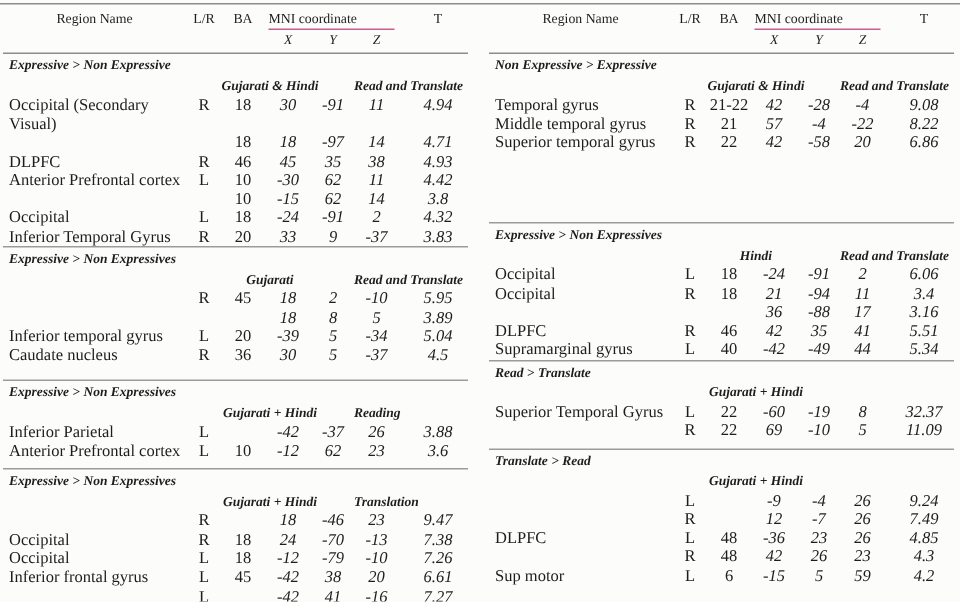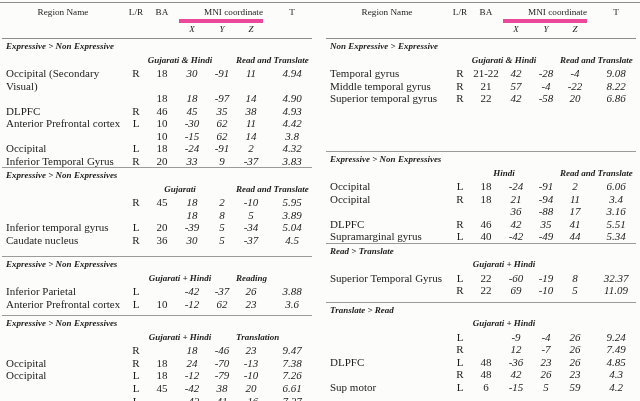--- a/index.html
+++ b/index.html
@@ -18,21 +18,21 @@
     display:grid;
     grid-template-columns:122px 24px 28px 32px 28px 30px 1fr 40px;
   }
   .c{display:block;min-height:1px}
   
   .thead{border-bottom:1px solid #8c8c8c;padding:2px 0 2px}
   .hrow1{line-height:14px}
   .hrow2{line-height:13px}
   .hdr{font-weight:normal;font-size:9.2px;text-align:center}
   .axis{font-style:italic;font-size:9px;text-align:center}
-  .c-mni{grid-column:4/7;text-align:right;border-bottom:4px solid #ec4899;margin:0 3px}
+  .c-mni{grid-column:4/7;text-align:left;border-bottom:1px solid #ec4899;margin:0 3px}
   
   .c-region{grid-column:1;text-align:left;padding-left:4px}
   .hrow1 .c-region{text-align:center;padding-left:0}
   .c-lr{grid-column:2;text-align:center}
   .c-ba{grid-column:3;text-align:center}
   .c-x{grid-column:4;text-align:center}
   .c-y{grid-column:5;text-align:center}
   .c-z{grid-column:6;text-align:center}
   .c-t{grid-column:8;text-align:center}
   
@@ -84,21 +84,21 @@
             <span class="c c-z num">11</span>
             <span class="c c-t num">4.94</span>
           </div>
           <div class="grid row">
             <span class="c c-region"></span>
             <span class="c c-lr"></span>
             <span class="c c-ba">18</span>
             <span class="c c-x num">18</span>
             <span class="c c-y num">-97</span>
             <span class="c c-z num">14</span>
-            <span class="c c-t num">4.90</span>
+            <span class="c c-t num">4.71</span>
           </div>
           <div class="grid row">
             <span class="c c-region">DLPFC</span>
             <span class="c c-lr">R</span>
             <span class="c c-ba">46</span>
             <span class="c c-x num">45</span>
             <span class="c c-y num">35</span>
             <span class="c c-z num">38</span>
             <span class="c c-t num">4.93</span>
           </div>
@@ -234,20 +234,21 @@
           <div class="grid row">
             <span class="c c-region">Occipital</span>
             <span class="c c-lr">L</span>
             <span class="c c-ba">18</span>
             <span class="c c-x num">-12</span>
             <span class="c c-y num">-79</span>
             <span class="c c-z num">-10</span>
             <span class="c c-t num">7.26</span>
           </div>
           <div class="grid row">
+            <span class="c c-region">Inferior frontal gyrus</span>
             <span class="c c-lr">L</span>
             <span class="c c-ba">45</span>
             <span class="c c-x num">-42</span>
             <span class="c c-y num">38</span>
             <span class="c c-z num">20</span>
             <span class="c c-t num">6.61</span>
           </div>
           <div class="grid row">
             <span class="c c-region"></span>
             <span class="c c-lr">L</span>

